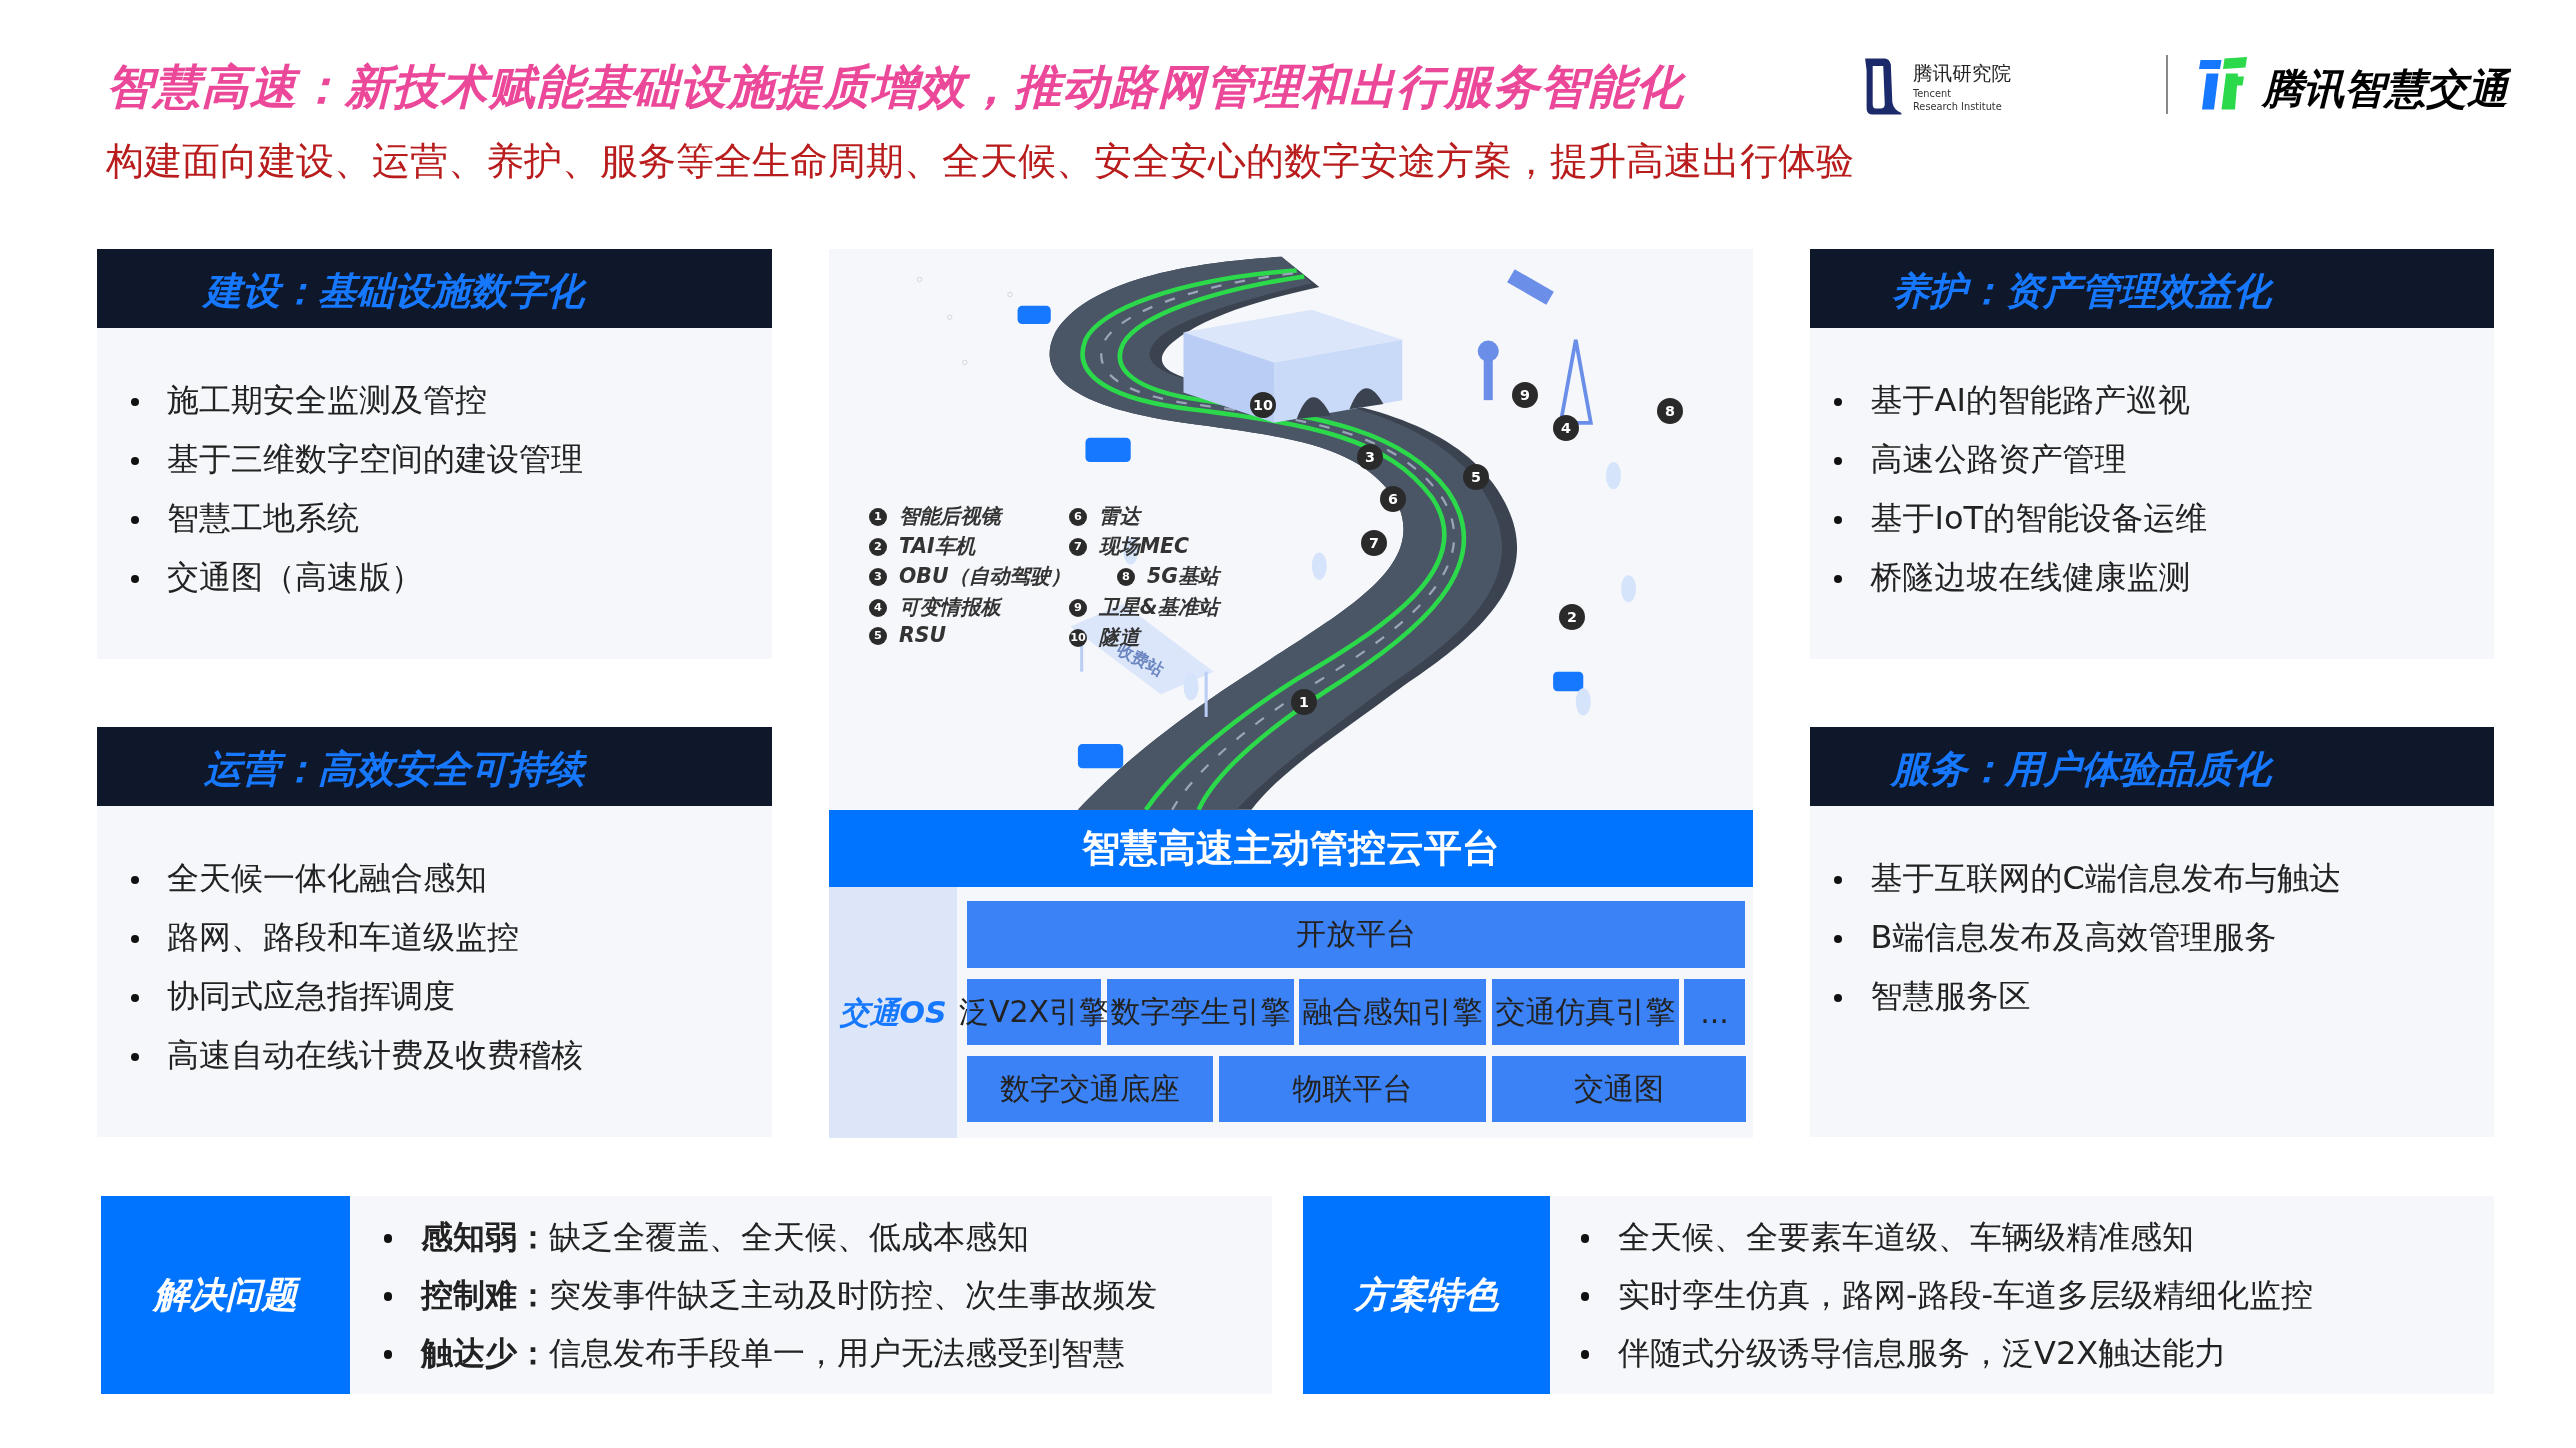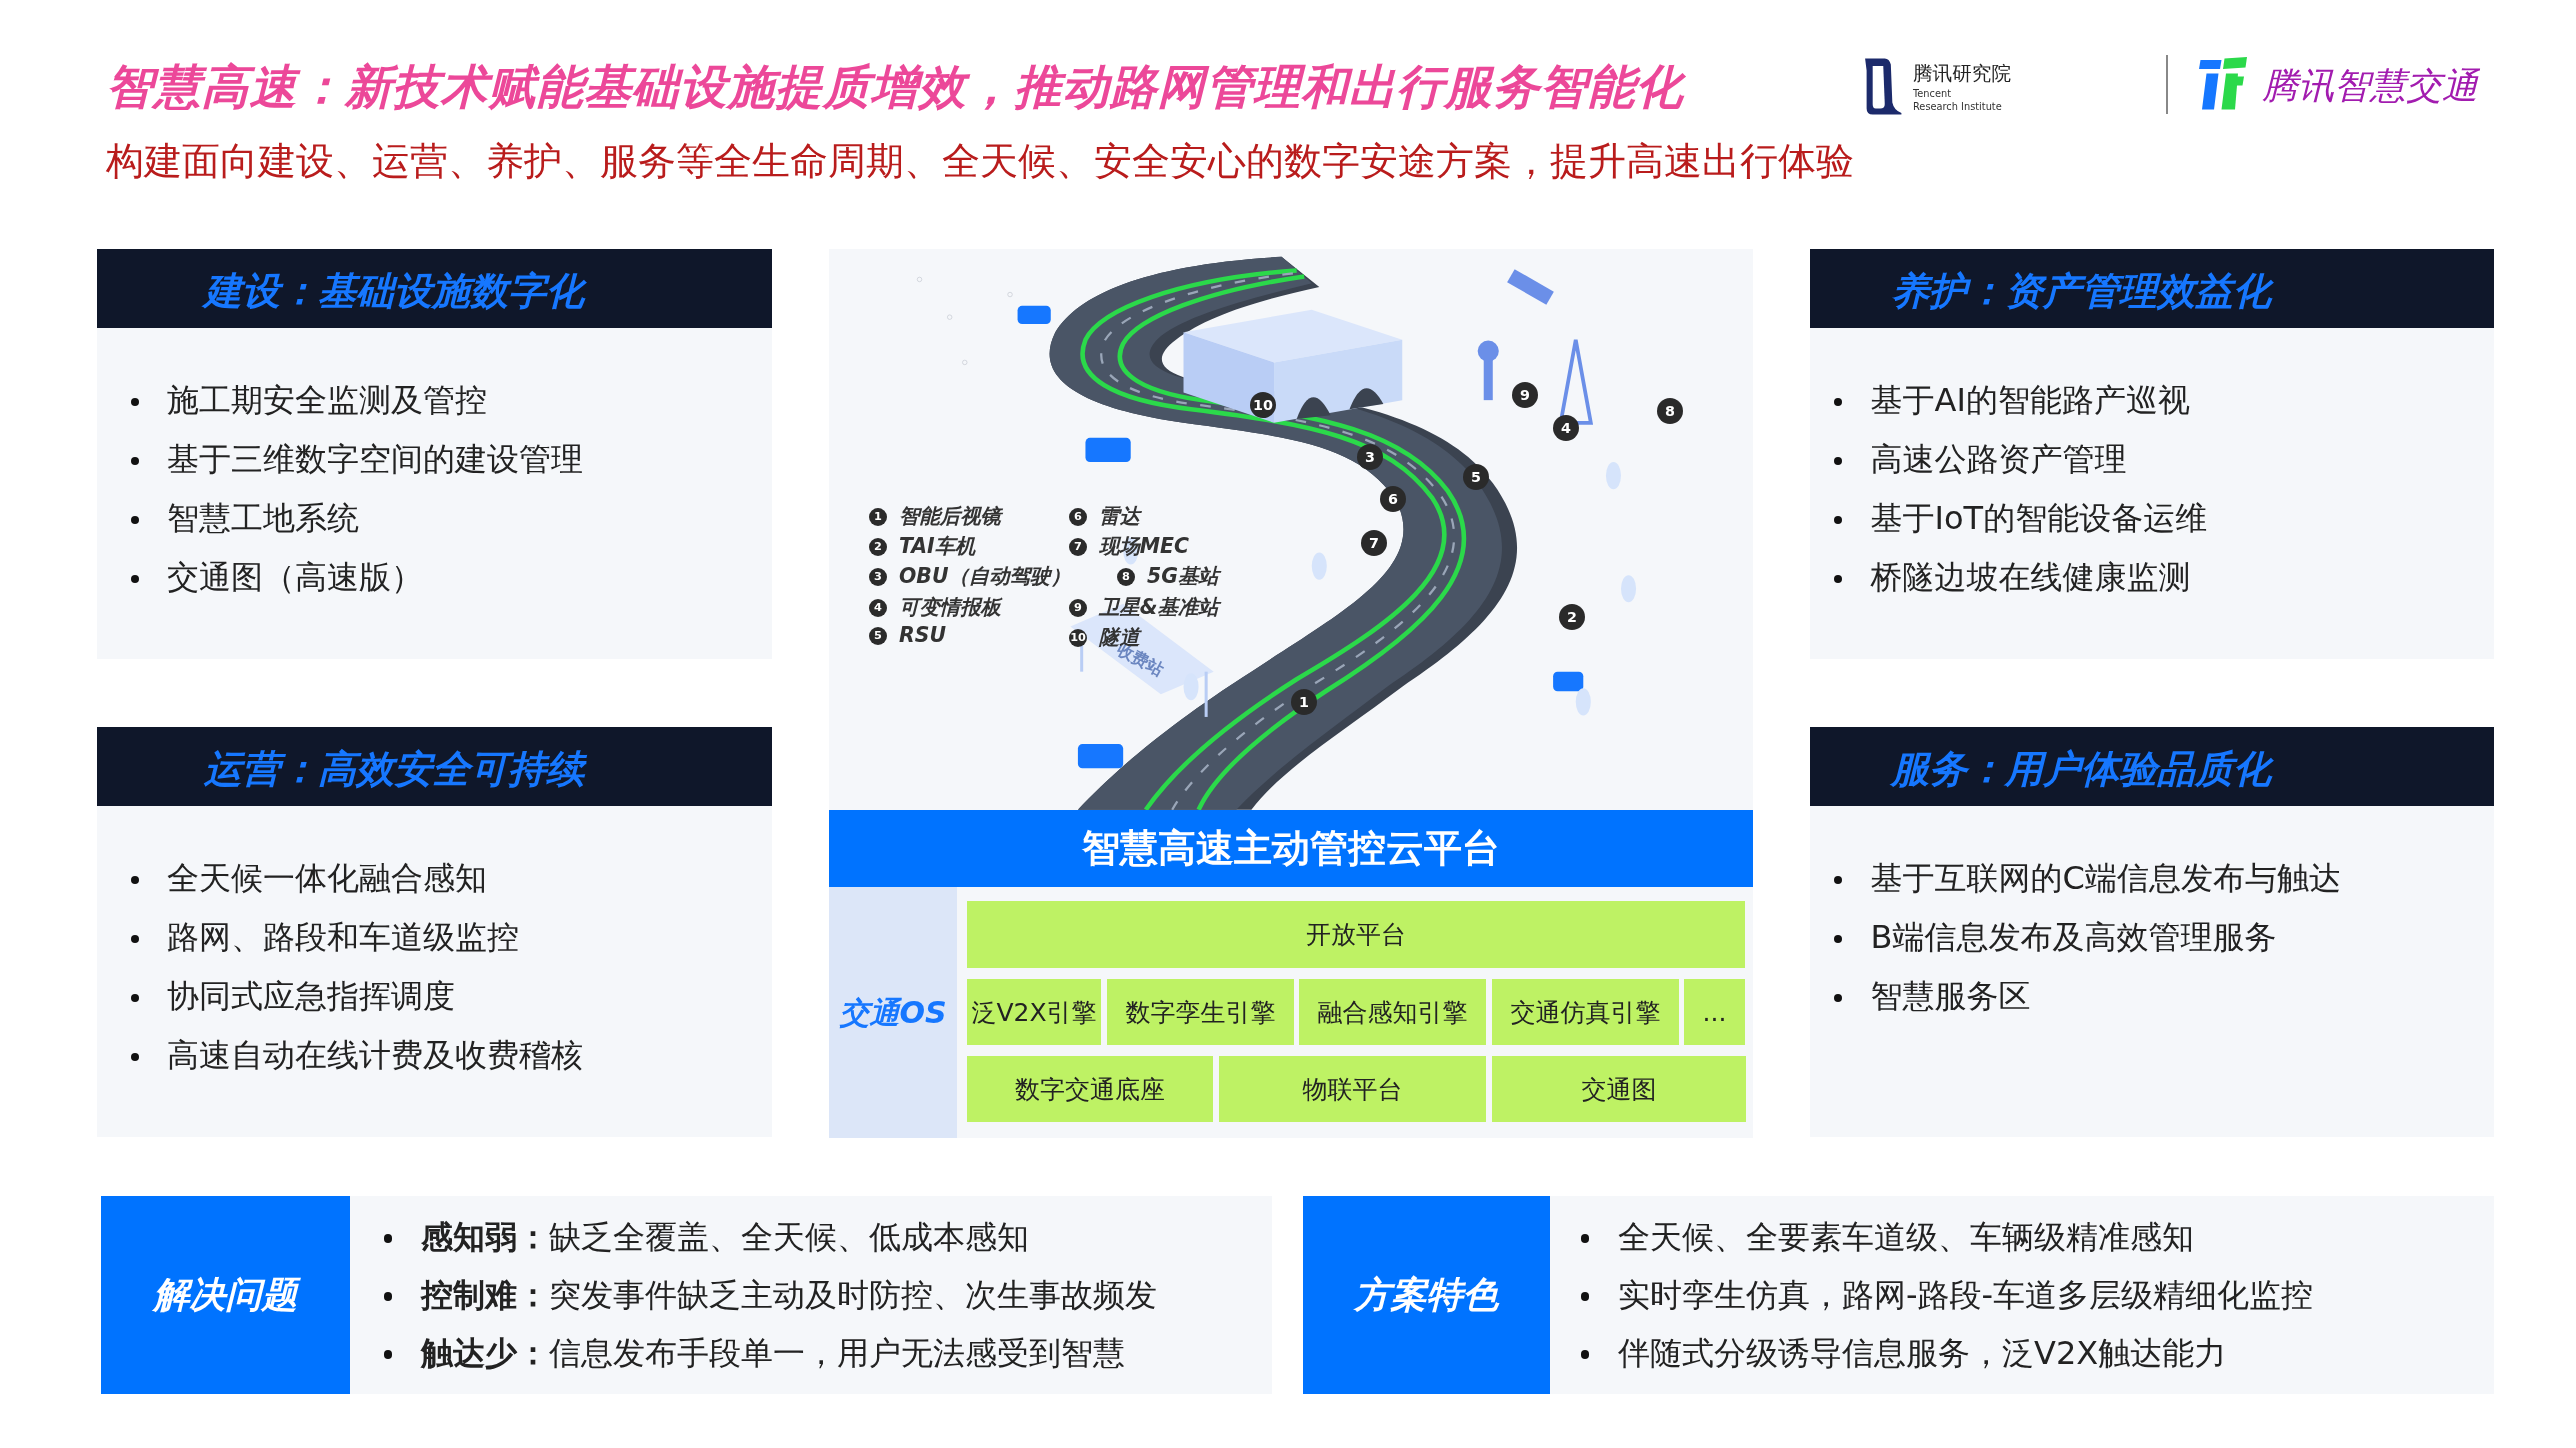--- a/index.html
+++ b/index.html
@@ -10,36 +10,36 @@
   .title { left: 106px; top: 56px; font-size: 47px; font-weight: bold; font-style: italic; color: #ec4899; letter-spacing: 0.8px; white-space: nowrap; text-align: right; }
   .subtitle { left: 106px; top: 136px; font-size: 38px; color: #b91c1c; white-space: nowrap; }
 
   
   .logo-tri { left: 1862px; top: 54px; width: 483px; height: 68px; }
   .tri-mark { position: absolute; left: 0; top: 3px; width: 41px; height: 59px; }
   .tri-text-cn { position: absolute; left: 51px; top: 6px; font-size: 19.6px; color: #222; white-space: nowrap; }
   .tri-text-en { position: absolute; left: 51px; top: 33px; font-size: 9.8px; line-height: 13px; color: #333; white-space: nowrap; }
   .logo-divider { left: 2166px; top: 55px; width: 2.3px; height: 59px; background: #888; }
   .tst-mark { left: 2196px; top: 57px; width: 54px; height: 54px; }
-  .tst-text { left: 2262px; top: 62px; font-size: 36px; font-weight: normal; color: #a21caf; white-space: nowrap; font-style: italic; }
+  .tst-text { left: 2262px; top: 62px; font-size: 41px; font-weight: bold; color: #000000; white-space: nowrap; font-style: italic; }
 
   
   .panel { background: #f5f7fa; }
   .panel-head { position: absolute; left: 0; top: 0; width: 100%; height: 79px; background: #0f172a; }
   .panel-head span { position: absolute; top: 16.6px; font-size: 38px; font-weight: bold; font-style: italic; color: #1677ff; white-space: nowrap; }
   .panel ul { list-style: none; position: absolute; left: 32px; top: 122px; }
   .panel li { font-size: 32px; line-height: 59px; color: #222; white-space: nowrap; position: relative; padding-left: 38px; }
   .panel li::before { content: ""; position: absolute; left: 1.5px; top: 27px; width: 8.3px; height: 8.3px; border-radius: 50%; background: #111; }
 
   
   .center-img { left: 829px; top: 249px; width: 924px; height: 561px; background: #f5f7fa; overflow: hidden; }
   .platform-bar { left: 829px; top: 810px; width: 924px; height: 77px; background: #0073ff; color: #fff; font-size: 38px; font-weight: bold; text-align: center; line-height: 77px; }
   .os-area { left: 829px; top: 887px; width: 924px; height: 251px; background: #f5f7fa; }
   .os-label { left: 829px; top: 887px; width: 128px; height: 251px; background: #dce6f8; color: #1677ff; font-size: 30px; font-weight: bold; font-style: italic; text-align: center; line-height: 251px; }
-  .cell { background: #bef264; font-size: 25px; color: #222; text-align: center; white-space: nowrap; display: flex; align-items: center; justify-content: center; }
+  .cell { background: #3b82f6; font-size: 30px; color: #222; text-align: center; white-space: nowrap; display: flex; align-items: center; justify-content: center; }
 
   .legend { left: 869px; top: 502px; }
   .legend-item { position: absolute; white-space: nowrap; font-size: 20.4px; font-weight: bold; font-style: italic; color: #333; }
   .legend-num { display: inline-block; width: 18px; height: 18px; border-radius: 50%; background: #2b2b2b; color: #fff; font-size: 11.3px; font-style: normal; text-align: center; line-height: 18px; margin-right: 12px; vertical-align: middle; }
   .callout { position: absolute; width: 26px; height: 26px; border-radius: 50%; background: #2a2a2a; color: #fff; font-size: 14.3px; font-weight: bold; text-align: center; line-height: 26px; }
 
   
   .bottom-box { background: #f5f7fa; }
   .bottom-label { position: absolute; left: 0; top: 0; width: 249px; height: 100%; background: #0073ff; color: #fff; font-size: 36px; font-weight: bold; font-style: italic; display: flex; align-items: center; justify-content: center; }
   .bottom-box ul { list-style: none; position: absolute; left: 278px; top: 12px; }

